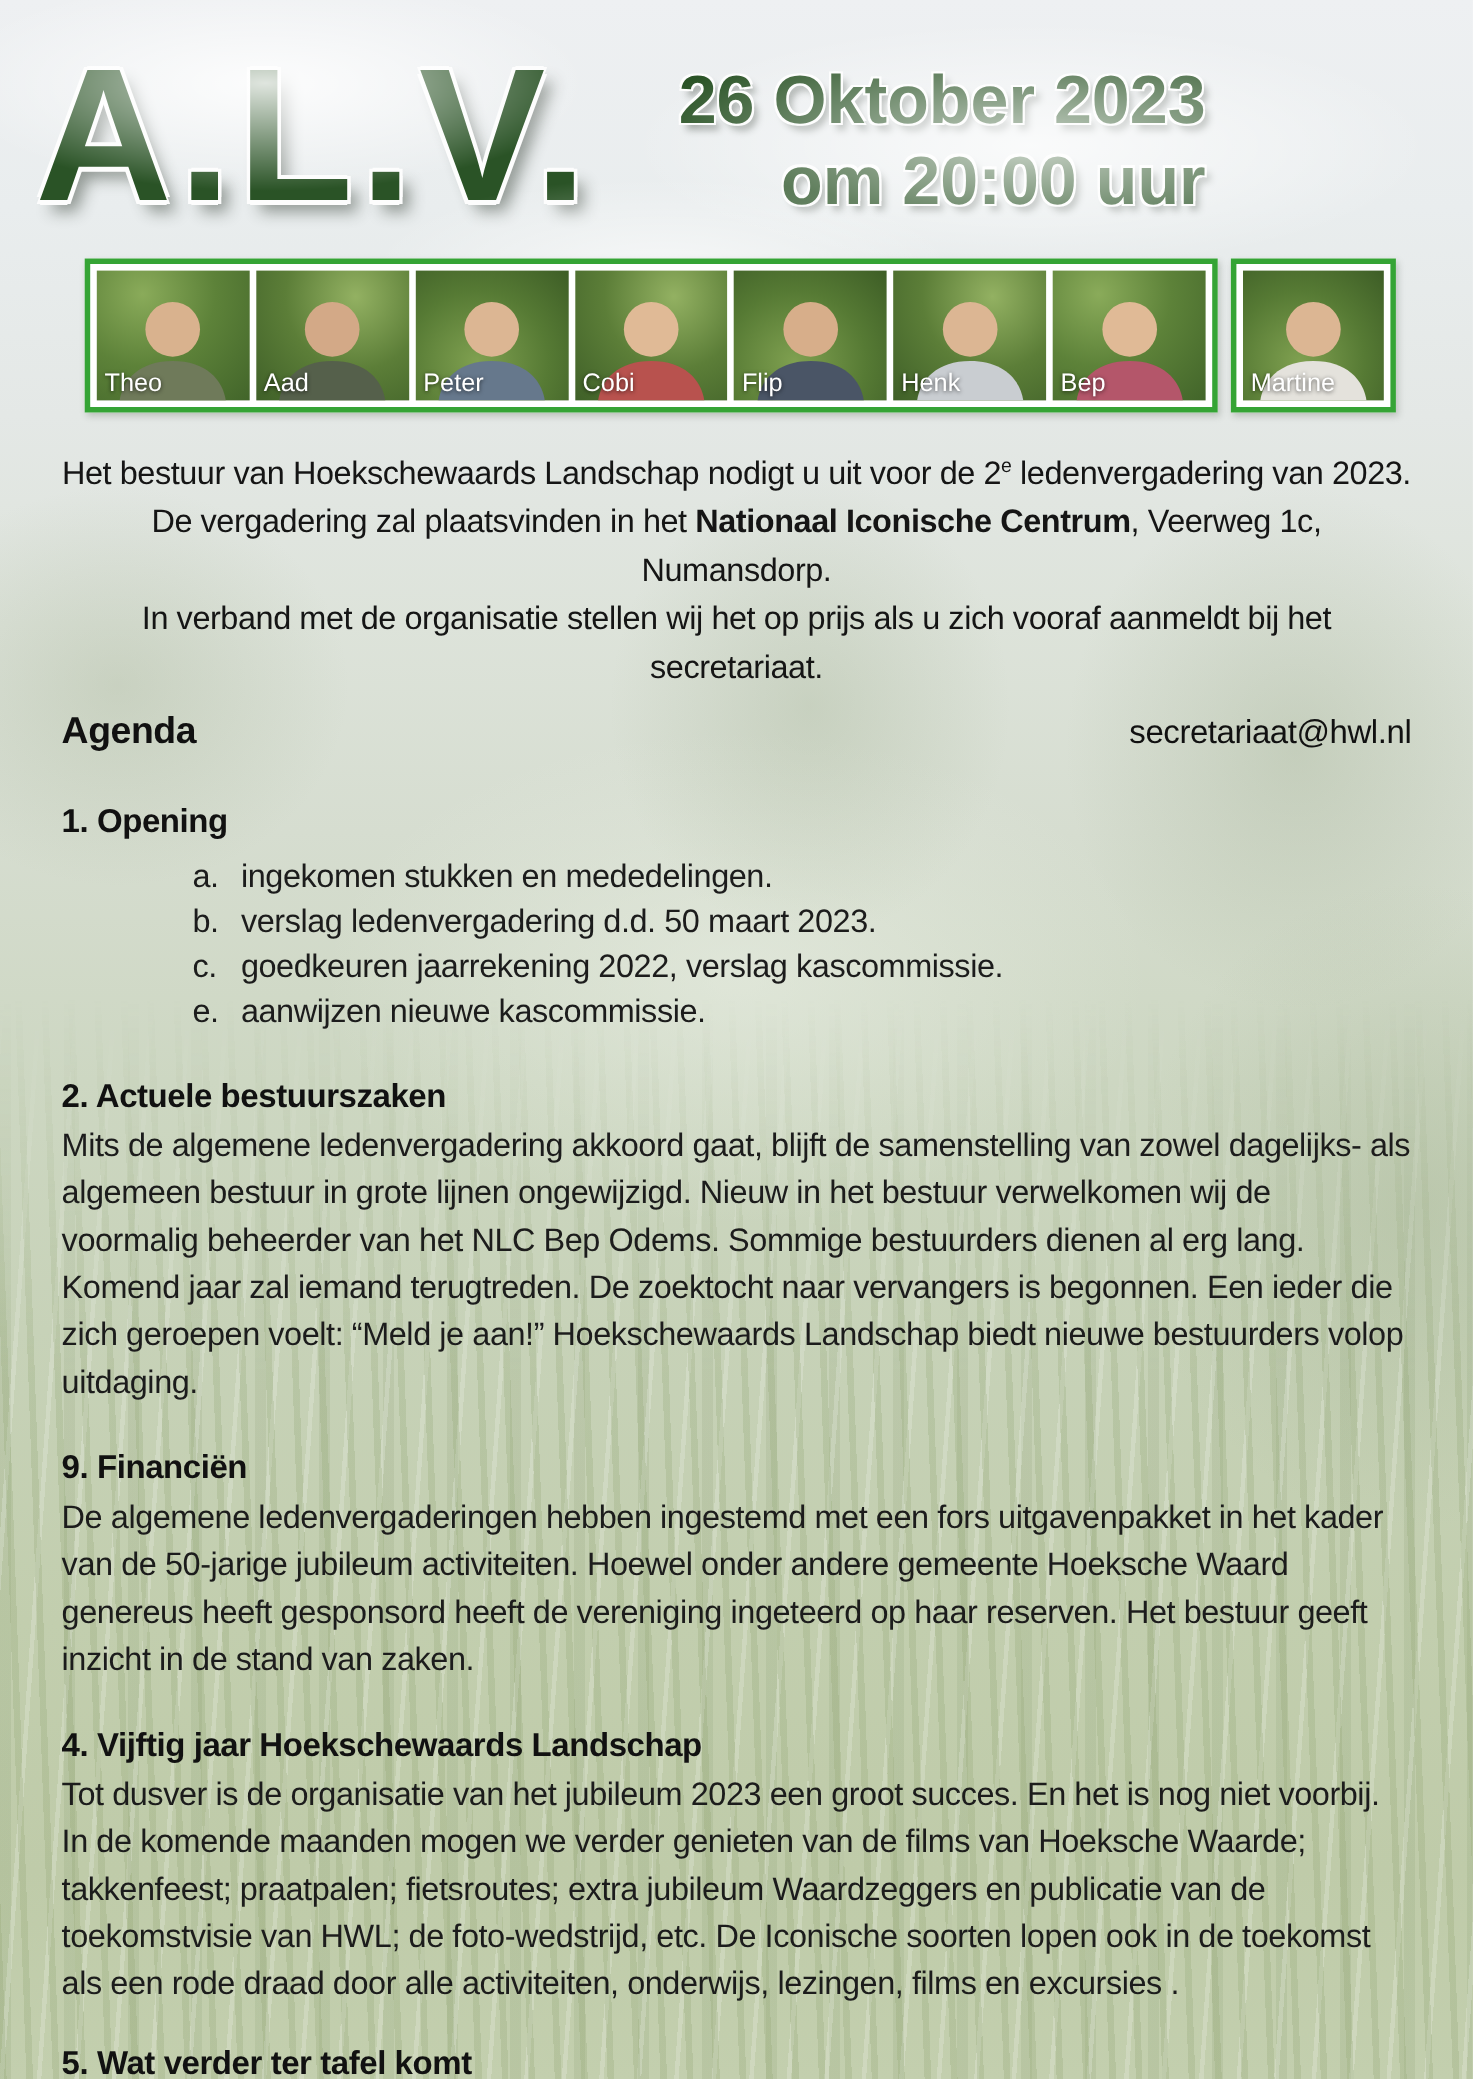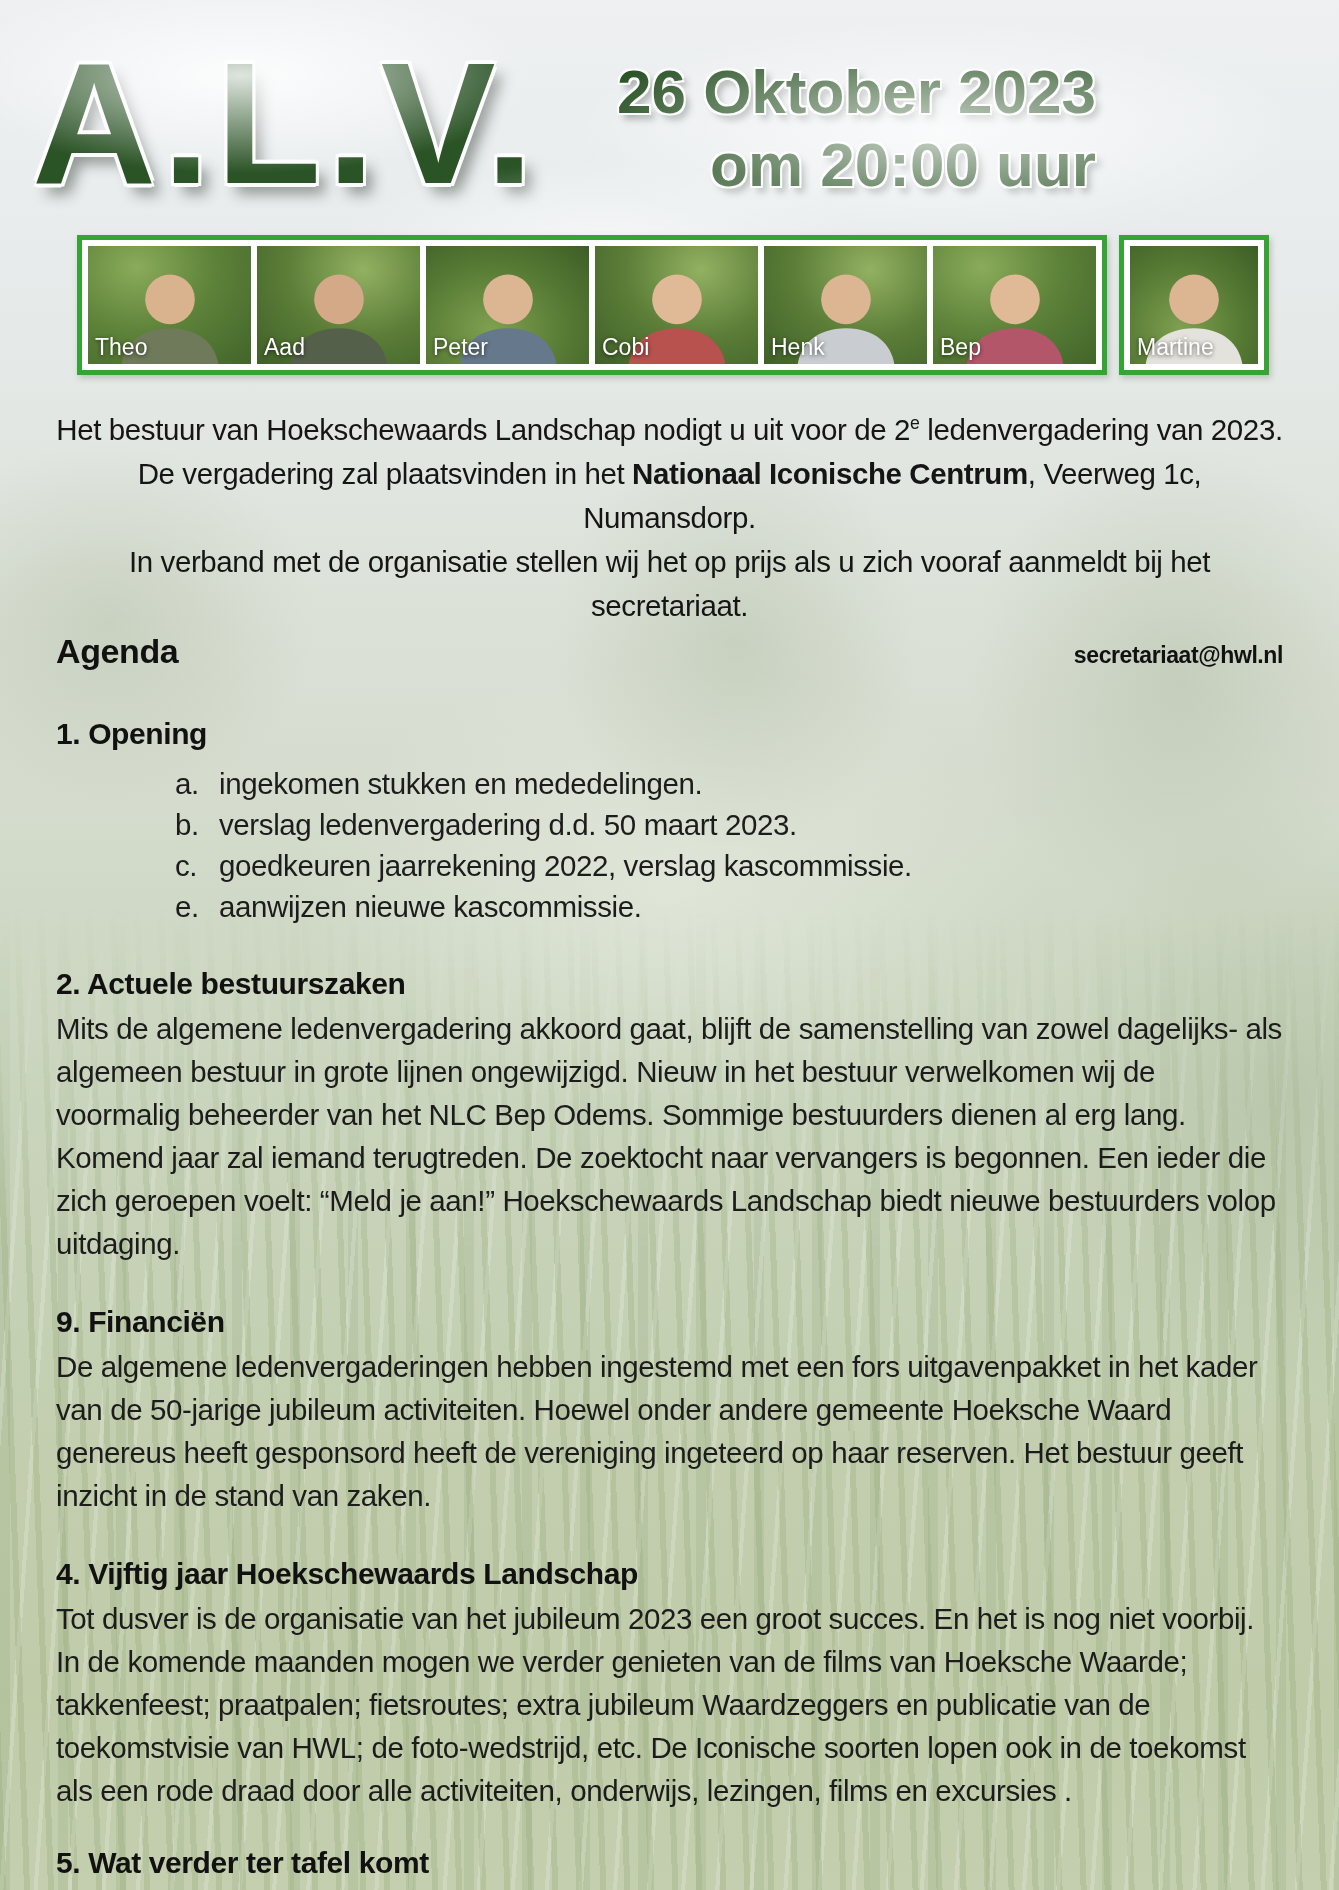--- a/index.html
+++ b/index.html
@@ -75,23 +75,23 @@
   .photo-name{
     position:absolute;left:7px;bottom:3px;color:#ffffff;font-size:23px;
     letter-spacing:0;text-shadow:0 1px 4px rgba(0,0,0,0.65);
   }
 
   
   .intro{margin-top:26px;text-align:center;font-size:29.5px;line-height:44px;color:#151515;}
   .intro sup{font-size:0.6em;}
 
   
-  .agenda-row{display:flex;justify-content:space-between;align-items:baseline;margin-top:4px;}
+  .agenda-row{display:flex;justify-content:space-between;align-items:baseline;margin-top:16px;}
   .agenda-heading{font-size:34px;font-weight:bold;margin:0;color:#111;}
-  .email{font-size:23px;font-weight:bold;color:#111;}
+  .email{font-size:30px;font-weight:normal;color:#111;}
   .sec-title{font-size:30px;font-weight:bold;color:#111;margin:40px 0 0 0;}
   .sec-body{font-size:29.5px;line-height:43px;margin:6px 0 0 0;color:#1c1c1c;}
   .sub-items{margin:12px 0 0 119px;}
   .sub-item{display:flex;font-size:29.5px;line-height:41px;color:#1c1c1c;}
   .sub-item .marker{width:44px;flex:none;}
 </style>
 </head>
 <body>
 
 <div class="page">
@@ -129,20 +129,27 @@
             </svg>
           <figcaption class="photo-name">Peter</figcaption>
         </figure>
         <figure class="photo v2">
           <svg viewBox="0 0 100 74" style="color:#b8524e">
               <circle cx="50" cy="24" r="19" fill="#e0ba96"></circle>
               <path d="M50 46 C73 46 85 59 87 74 L13 74 C15 59 27 46 50 46 Z" fill="currentColor"></path>
             </svg>
           <figcaption class="photo-name">Cobi</figcaption>
         </figure>
+        <figure class="photo v3">
+          <svg viewBox="0 0 100 74" style="color:#4a5566">
+              <circle cx="50" cy="24" r="19" fill="#d7ae8a"></circle>
+              <path d="M50 46 C73 46 85 59 87 74 L13 74 C15 59 27 46 50 46 Z" fill="currentColor"></path>
+            </svg>
+          <figcaption class="photo-name">Flip</figcaption>
+        </figure>
         <figure class="photo v2">
           <svg viewBox="0 0 100 74" style="color:#c9cdd1">
               <circle cx="50" cy="24" r="19" fill="#dcb693"></circle>
               <path d="M50 46 C73 46 85 59 87 74 L13 74 C15 59 27 46 50 46 Z" fill="currentColor"></path>
             </svg>
           <figcaption class="photo-name">Henk</figcaption>
         </figure>
         <figure class="photo v1">
           <svg viewBox="0 0 100 74" style="color:#b4566a">
               <circle cx="50" cy="24" r="19" fill="#e0ba96"></circle>

